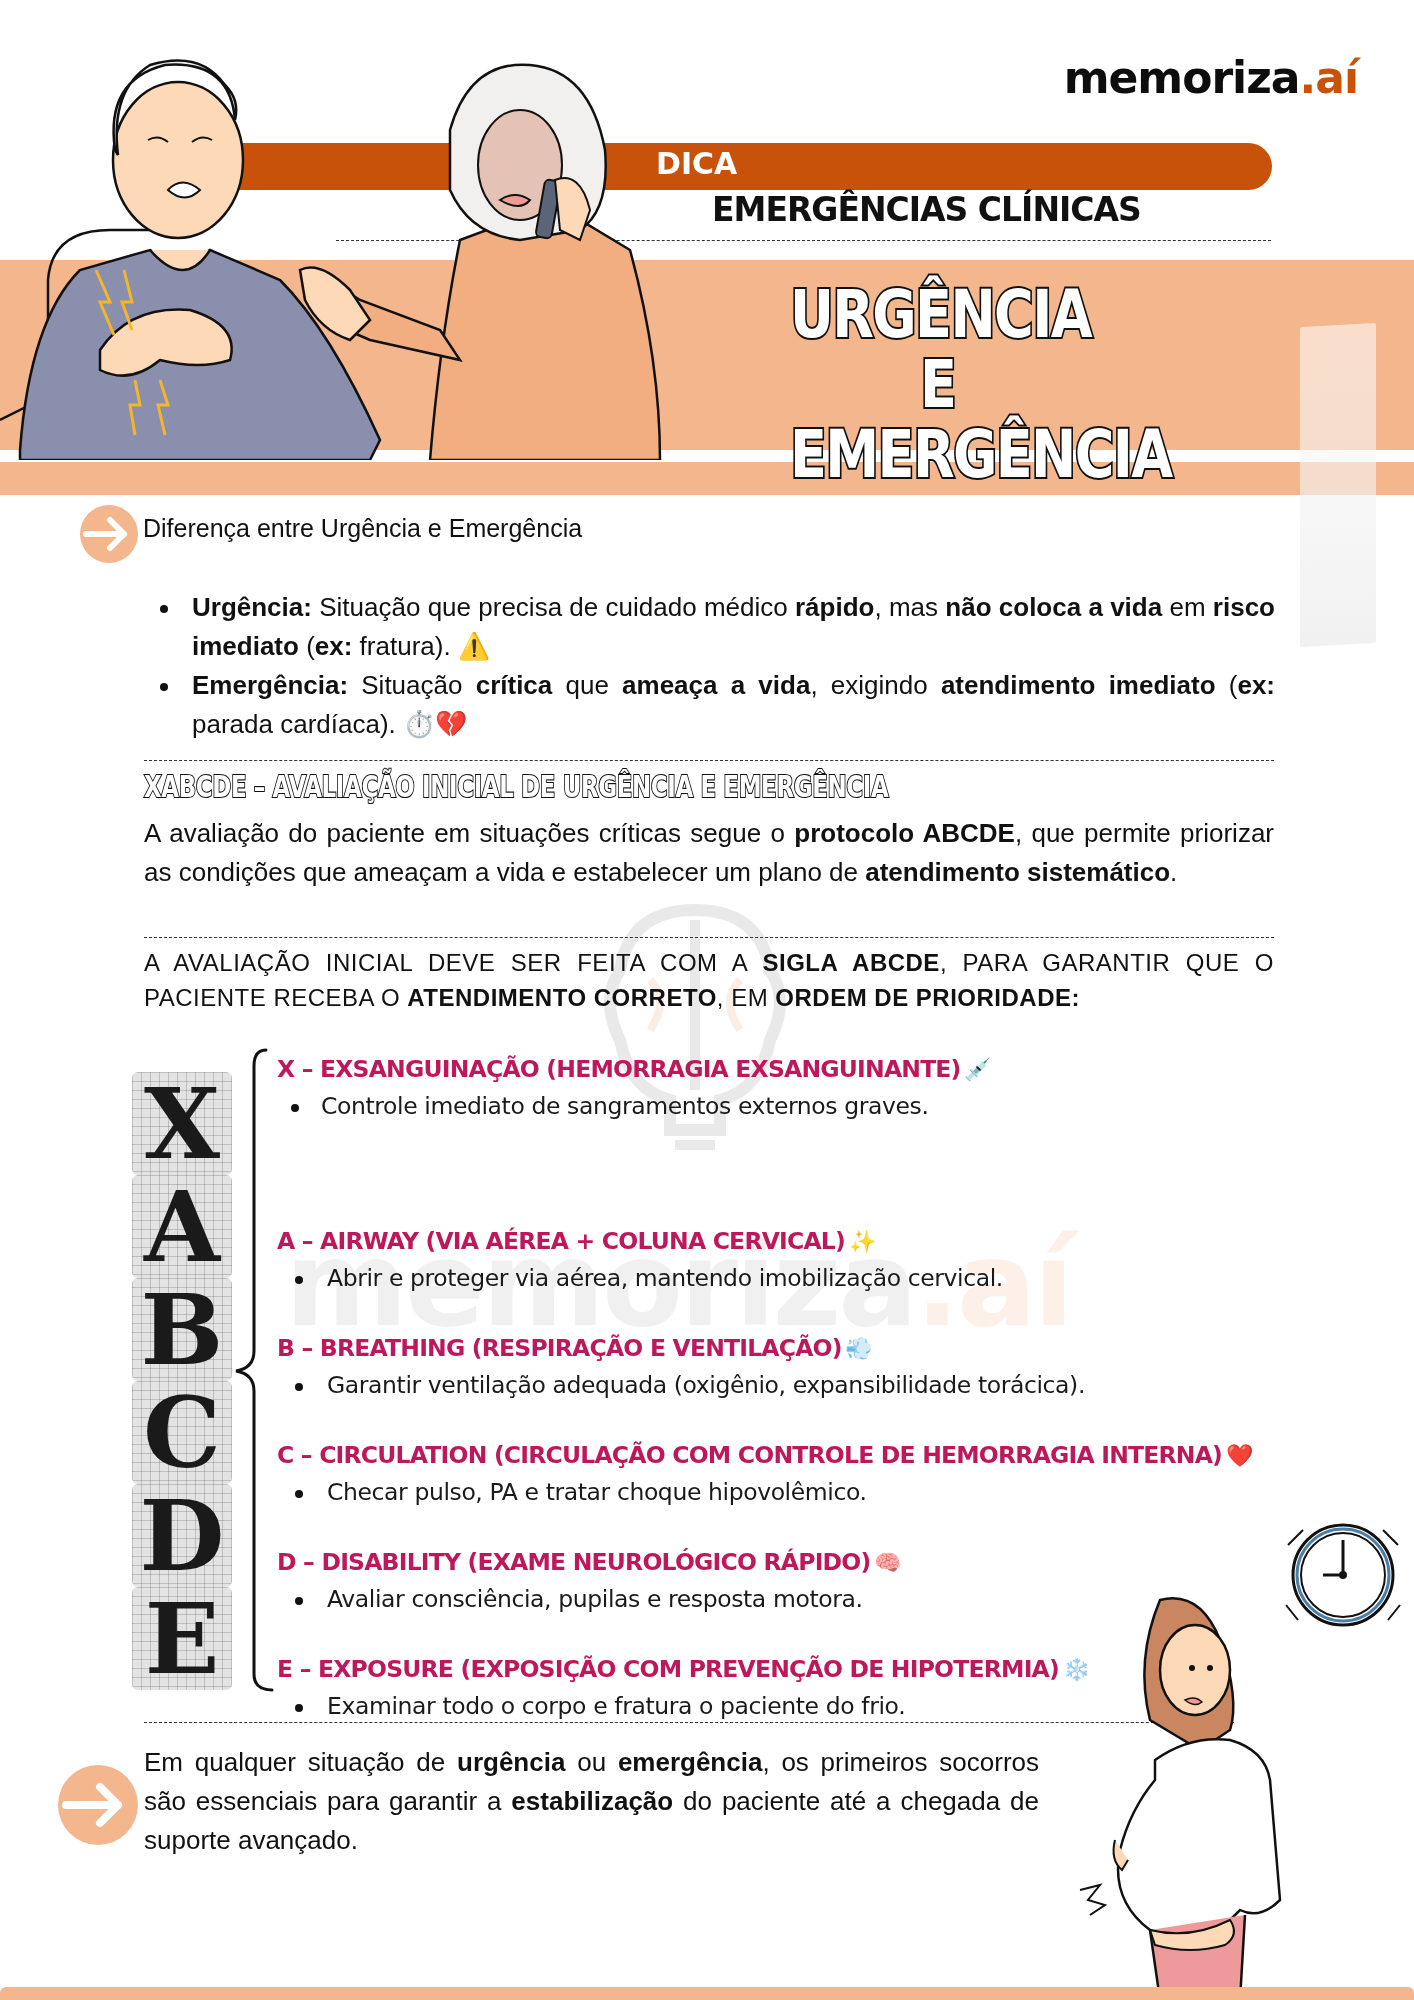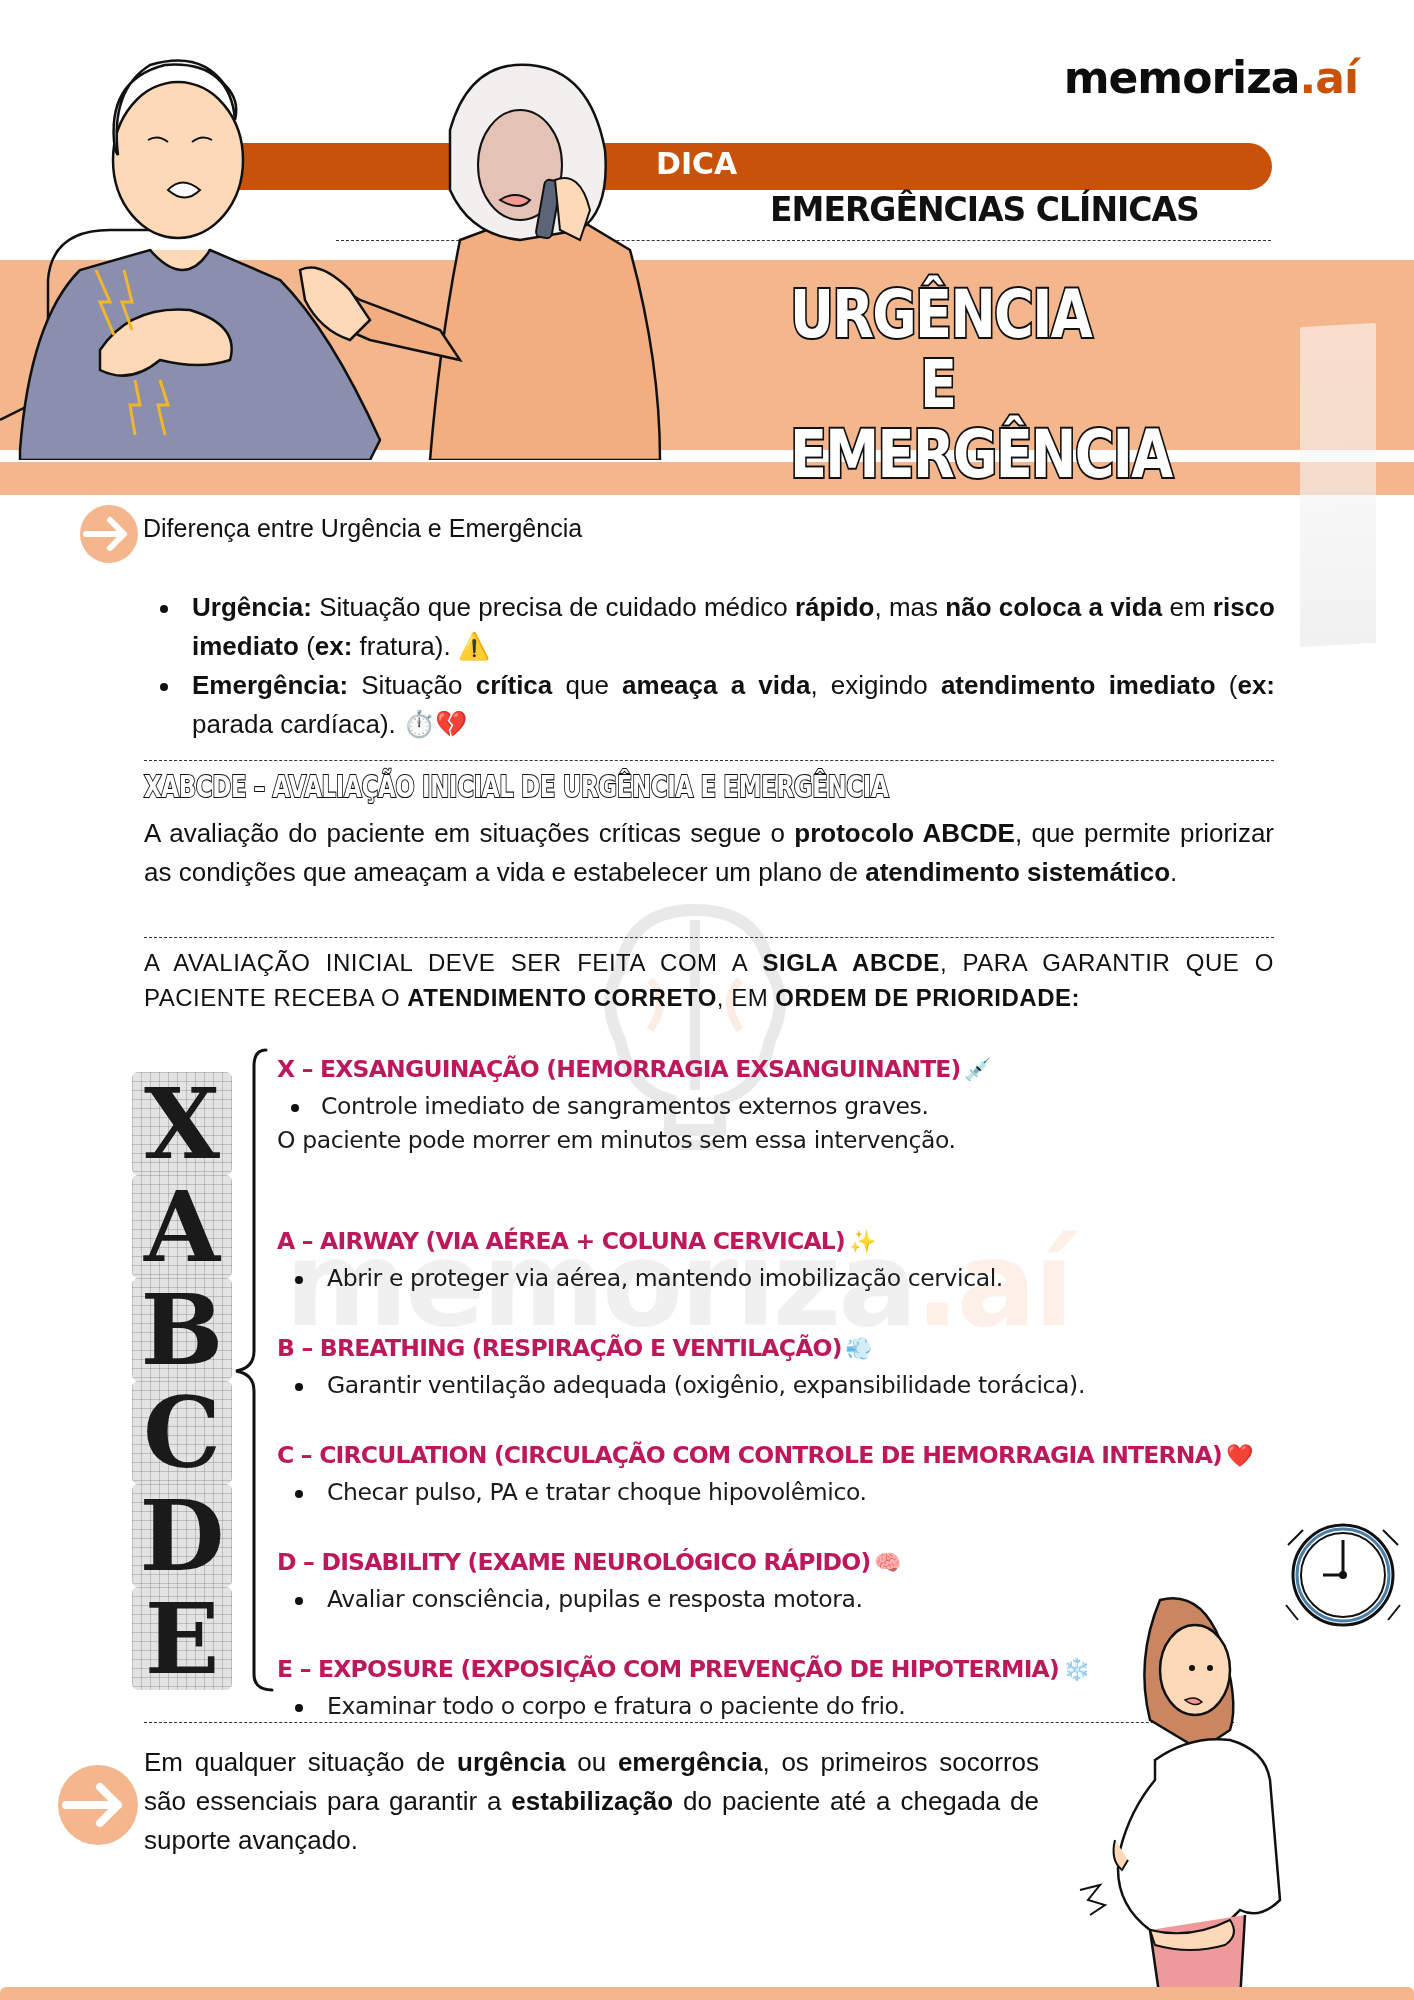--- a/index.html
+++ b/index.html
@@ -16,21 +16,21 @@
 
   .dica-bar {
     position: absolute; left: 222px; top: 143px; width: 1050px; height: 47px;
     background: #c9520a; border-radius: 0 24px 24px 0;
   }
   .dica-label {
     position: absolute; left: 656px; top: 146px;
     font-family: "DejaVu Sans", sans-serif; font-weight: 800; font-size: 30px; color: #fff; text-align: right;
   }
   .subtitle {
-    position: absolute; left: 770px; top: 190px;
+    position: absolute; left: 712px; top: 190px;
     font-family: "DejaVu Sans", sans-serif; font-weight: 700; font-size: 33px;
     color: #111; letter-spacing: -1px;
   }
   .hdr-dash {
     position: absolute; left: 336px; top: 240px; width: 935px; border-top: 1.5px dashed #333;
   }
 
   .peach-band {
     position: absolute; left: 0; top: 260px; width: 1414px; height: 190px; background: #f4b68c;
   }
@@ -234,21 +234,20 @@
 </div>
 
 <svg class="brace" width="50" height="650" viewBox="0 0 50 650">
   <path d="M38 4 Q26 4 26 20 L26 305 Q26 322 8 325 Q26 328 26 345 L26 628 Q26 644 44 644" fill="none" stroke="#111" stroke-width="3" stroke-linecap="round"></path>
 </svg>
 
 <div class="items">
   <div class="item" style="height:112px;">
     <div class="item-h"><span>X – EXSANGUINAÇÃO (HEMORRAGIA EXSANGUINANTE)</span><span class="emoji">💉</span></div>
     <div class="item-b first">Controle imediato de sangramentos externos graves.</div>
-    <div class="item-note">O paciente pode morrer em minutos sem essa intervenção.</div>
   </div>
   <div class="item" style="margin-top:60px;">
     <div class="item-h"><span>A – AIRWAY (VIA AÉREA + COLUNA CERVICAL)</span><span class="emoji">✨</span></div>
     <div class="item-b">Abrir e proteger via aérea, mantendo imobilização cervical.</div>
   </div>
   <div class="item">
     <div class="item-h"><span>B – BREATHING (RESPIRAÇÃO E VENTILAÇÃO)</span><span class="emoji">💨</span></div>
     <div class="item-b">Garantir ventilação adequada (oxigênio, expansibilidade torácica).</div>
   </div>
   <div class="item">

